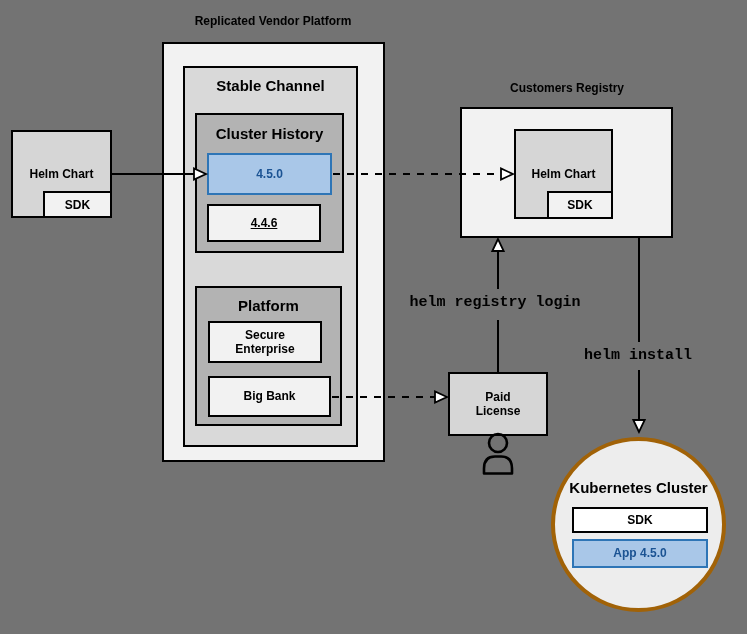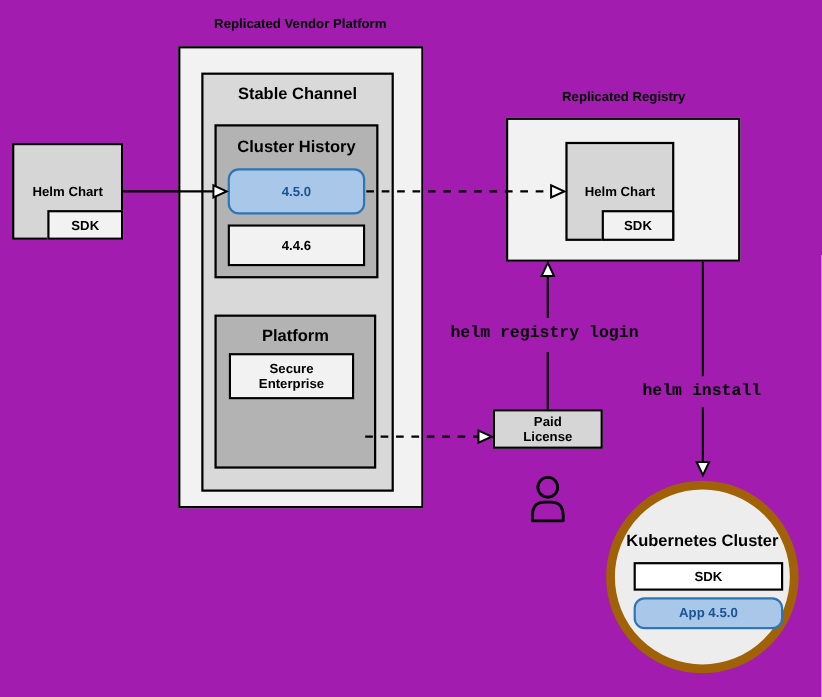--- a/index.html
+++ b/index.html
@@ -2,35 +2,35 @@
 <html><head>
 <meta charset="utf-8">
 <style>
   * { margin: 0; padding: 0; box-sizing: border-box; }
   html, body { background: #ffffff; }
   body { font-family: "Liberation Sans", sans-serif; }
   .canvas {
     position: relative;
     width: 747px;
     height: 634px;
-    background: #a21caf;
+    background: #737373;
     overflow: hidden;
     font-weight: bold;
     color: #000;
   }
   .box {
     position: absolute;
     border: 2px solid #000;
   }
   .fill-light  { background: #f2f2f2; }
   .fill-med    { background: #d6d6d6; }
   .fill-med2   { background: #d9d9d9; }
   .fill-dark   { background: #b3b3b3; }
   .fill-white  { background: #ffffff; }
-  .fill-blue   { background: #a9c7e8; border-color: #2e75b6; color: #1b5393; border-radius: 10px; }
+  .fill-blue   { background: #a9c7e8; border-color: #2e75b6; color: #1b5393; }
   .center-lbl {
     display: flex;
     align-items: center;
     justify-content: center;
     text-align: center;
     font-size: 12px;
     line-height: 1.2;
   }
   .top-lbl {
     position: absolute;
@@ -60,76 +60,77 @@
     border: 2px solid #000;
     background: #f2f2f2;
     display: flex;
     align-items: center;
     justify-content: center;
     font-size: 12px;
   }
   .wrap-narrow { display: inline-block; }
   .circle {
     position: absolute;
-    border: 8px solid #a16207;
+    border: 4px solid #a16207;
     border-radius: 50%;
   }
   svg.overlay {
     position: absolute;
     left: 0; top: 0;
     width: 747px; height: 634px;
     pointer-events: none;
     z-index: 20;
   }
 </style>
 </head>
 <body>
 
 <div class="canvas">
 
   <div class="float-lbl" style="left:98px; top:14px; width:350px;">Replicated Vendor Platform</div>
 
-  <div class="float-lbl" style="left:392px; top:81px; width:350px;">Replicated Registry</div>
+  <div class="float-lbl" style="left:392px; top:81px; width:350px;">Customers Registry</div>
 
   <div class="box fill-light" style="left:162px; top:42px; width:223px; height:420px;"></div>
 
   <div class="box fill-med2" style="left:183px; top:66px; width:175px; height:381px;">
     <div class="top-lbl" style="top:9px;">Stable Channel</div>
   </div>
 
   <div class="box fill-dark" style="left:195px; top:113px; width:149px; height:140px;">
     <div class="top-lbl" style="top:10px;">Cluster History</div>
   </div>
 
   <div class="box fill-blue center-lbl" style="left:207px; top:153px; width:125px; height:42px;">4.5.0</div>
 
-  <div class="box fill-light center-lbl" style="left:207px; top:204px; width:125px; height:38px;">4.4.6</div>
+  <div class="box fill-light center-lbl" style="left:207px; top:204px; width:114px; height:38px;text-decoration:underline;">4.4.6</div>
 
   <div class="box fill-dark" style="left:195px; top:286px; width:147px; height:140px;">
     <div class="top-lbl" style="top:9px;">Platform</div>
   </div>
 
   <div class="box fill-light center-lbl" style="left:208px; top:321px; width:114px; height:42px;">
     <span class="wrap-narrow" style="width:90px;">Secure Enterprise</span>
   </div>
 
+  <div class="box fill-light center-lbl" style="left:208px; top:376px; width:123px; height:41px;">Big Bank</div>
 
   <div class="box fill-med" style="left:11px; top:130px; width:101px; height:88px;">
     <div class="center-lbl" style="position:absolute; left:0; top:0; width:100%; height:100%;">Helm Chart</div>
     <div class="corner-sdk" style="width:69px; height:27px;">SDK</div>
   </div>
 
   <div class="box fill-light" style="left:460px; top:107px; width:213px; height:131px;"></div>
 
   <div class="box fill-med" style="left:514px; top:129px; width:99px; height:90px;">
     <div class="center-lbl" style="position:absolute; left:0; top:0; width:100%; height:100%;">Helm Chart</div>
     <div class="corner-sdk" style="width:66px; height:28px;">SDK</div>
   </div>
 
-  <div class="box fill-med center-lbl" style="left:448px; top:372px; width:100px; height:36px;text-align:center;">
+  <div class="box fill-med center-lbl" style="left:448px; top:372px; width:100px; height:64px;text-align:center;">
     <span class="wrap-narrow" style="width:60px;">Paid License</span>
   </div>
 
 
   <div class="mono-lbl" style="left:365px; top:294px; width:260px;">helm registry login</div>
 
   <div class="mono-lbl" style="left:508px; top:347px; width:260px;">helm install</div>
 
   <div class="circle" style="left:551px; top:437px; width:175px; height:175px; background:#ededed;">
     <div class="top-lbl" style="top:38px;">Kubernetes Cluster</div>

